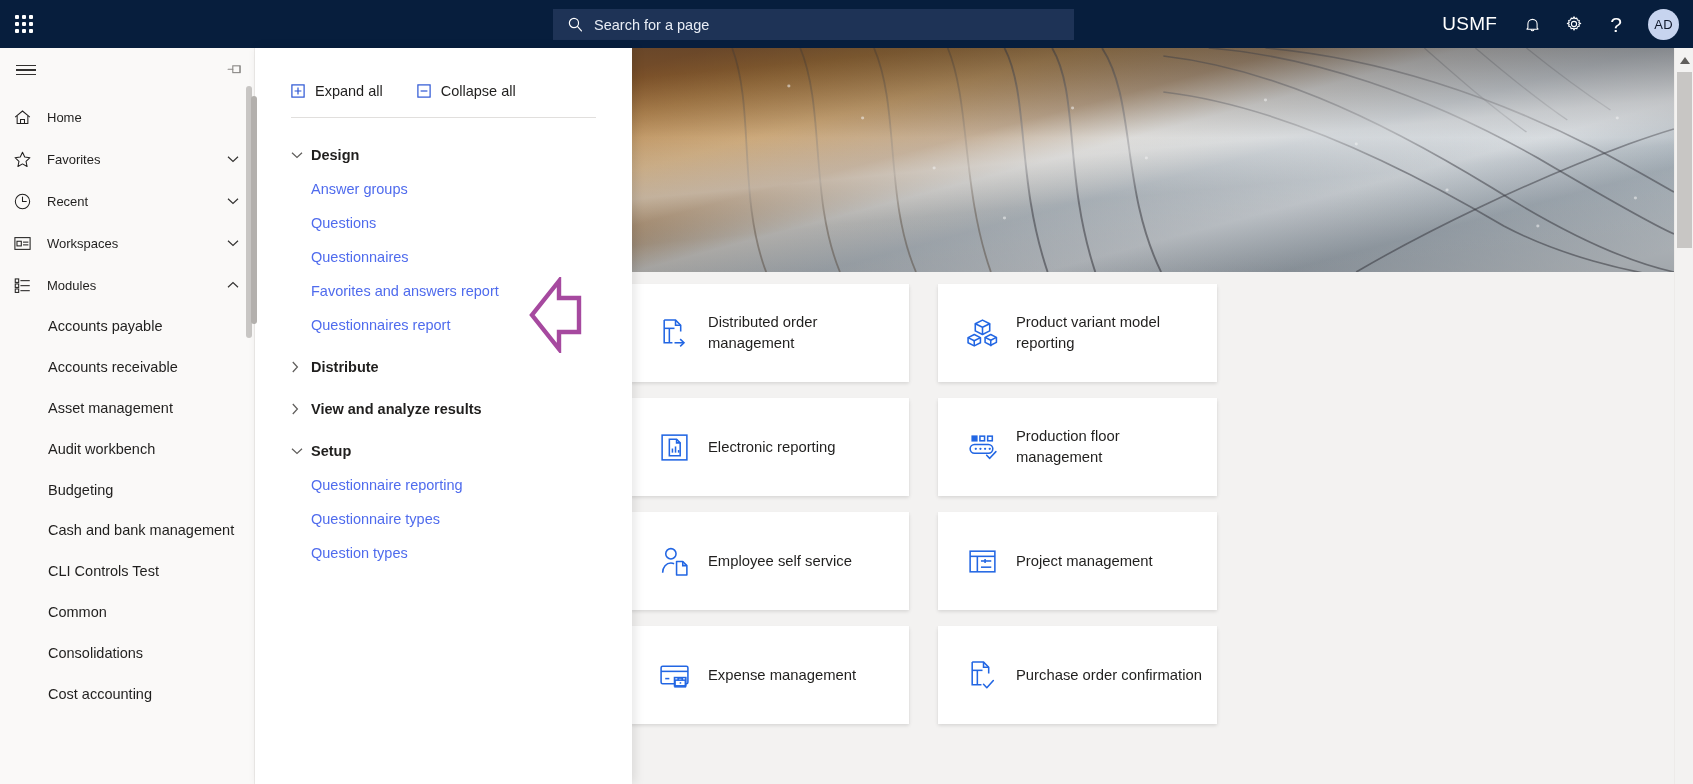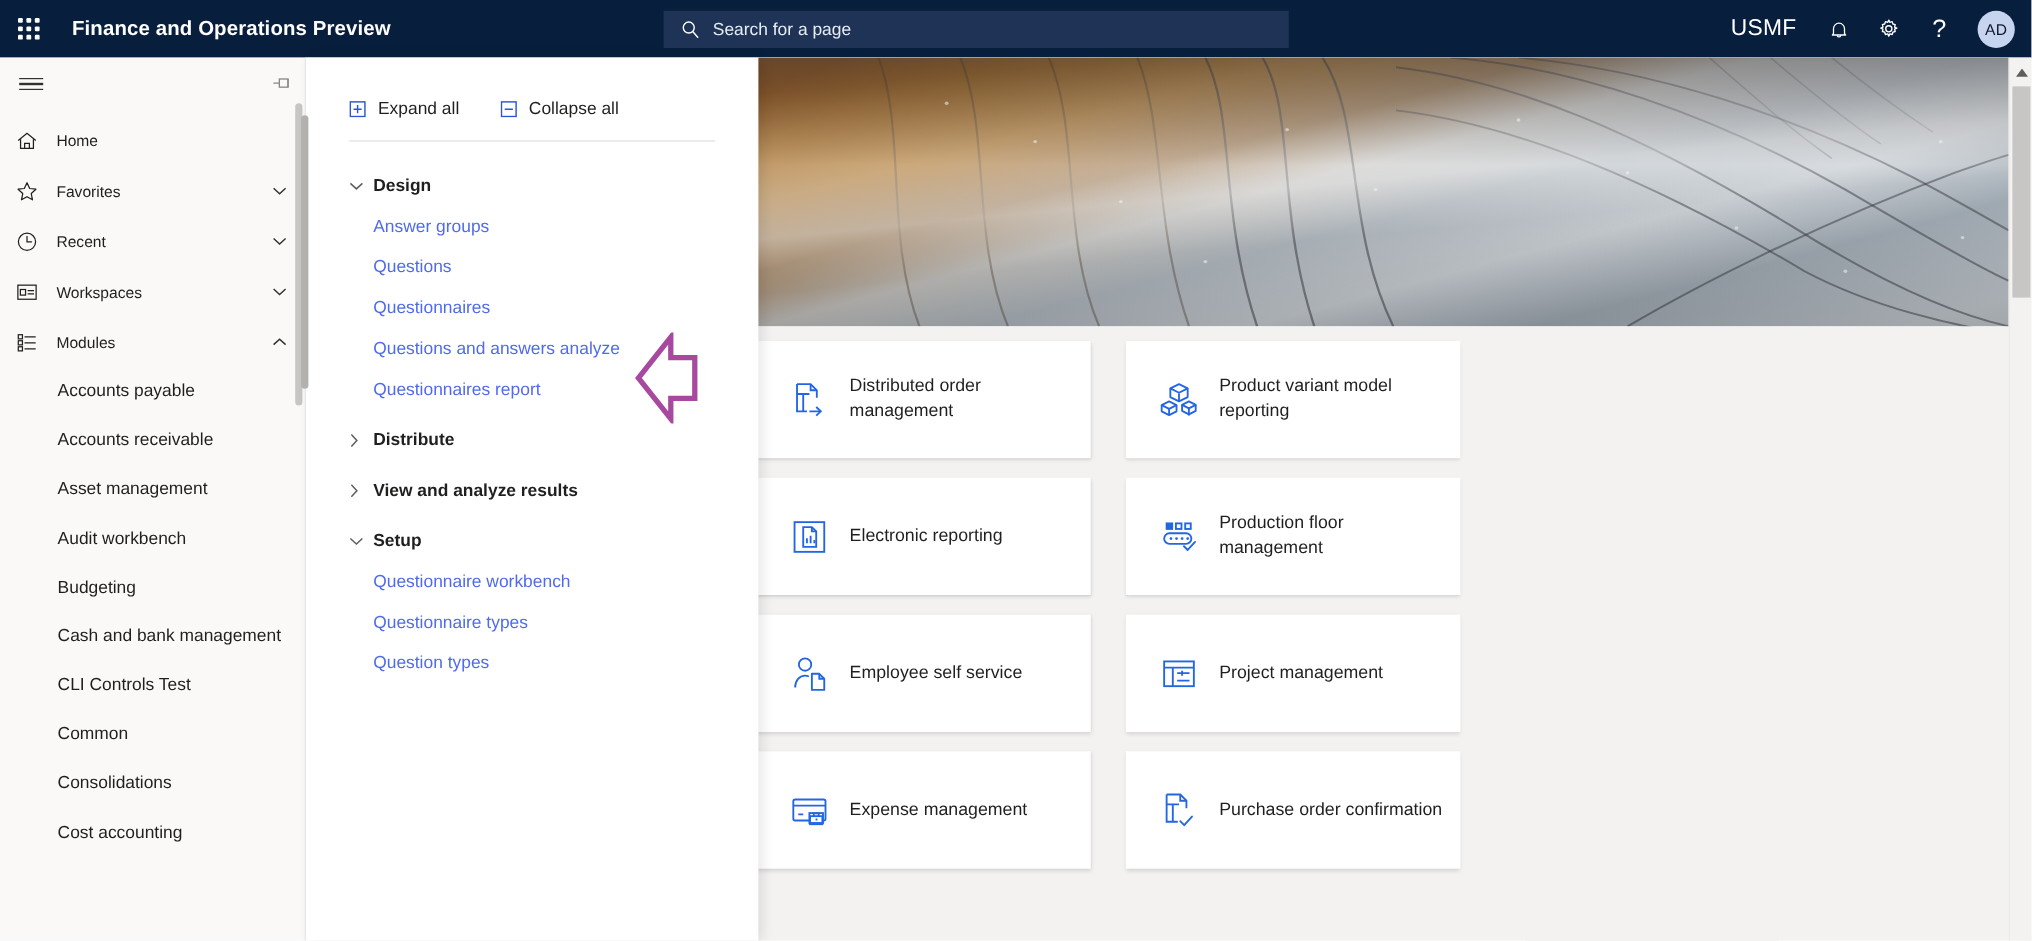--- a/index.html
+++ b/index.html
@@ -188,21 +188,20 @@
           <i></i>
           <i></i>
           <i></i>
           <i></i>
           <i></i>
           <i></i>
           <i></i>
           <i></i>
       </div>
     </div>
-    <div class="app-title">Finance and Operations Preview</div>
 
     <div class="search-wrap">
       <span class="search-ico">
         <svg viewBox="0 0 20 20" width="17" height="17" fill="none" stroke="#ffffff" stroke-width="1.4">
           <circle cx="8.2" cy="8.2" r="5.4"></circle>
             <line x1="12.3" y1="12.3" x2="17" y2="17.6" stroke-linecap="round"></line>
         </svg>
       </span>
       <span class="search-ph">Search for a page</span>
     </div>
@@ -599,21 +598,21 @@
         <span class="tree-arrow">
           <svg viewBox="0 0 12 8" width="12" height="8" fill="none" stroke="#605E5C" stroke-width="1.25">
               <path d="M1 1.8L6 6.4 11 1.8"></path>
             </svg>
         </span>
         <span>Design</span>
       </div>
       <div class="tree-leaf">Answer groups</div>
       <div class="tree-leaf">Questions</div>
       <div class="tree-leaf">Questionnaires</div>
-      <div class="tree-leaf">Questions and answers analyze</div>
+      <div class="tree-leaf">Favorites and answers report</div>
       <div class="tree-leaf">Questionnaires report</div>
 
       <div class="tree-group">
         <span class="tree-arrow">
           <svg viewBox="0 0 8 12" width="8" height="12" fill="none" stroke="#605E5C" stroke-width="1.25">
               <path d="M1.8 1L6.4 6 1.8 11"></path>
             </svg>
         </span>
         <span>Distribute</span>
       </div>
@@ -628,21 +627,21 @@
       </div>
 
       <div class="tree-group">
         <span class="tree-arrow">
           <svg viewBox="0 0 12 8" width="12" height="8" fill="none" stroke="#605E5C" stroke-width="1.25">
               <path d="M1 1.8L6 6.4 11 1.8"></path>
             </svg>
         </span>
         <span>Setup</span>
       </div>
-      <div class="tree-leaf">Questionnaire workbench</div>
+      <div class="tree-leaf">Questionnaire reporting</div>
       <div class="tree-leaf">Questionnaire types</div>
       <div class="tree-leaf">Question types</div>
     </div>
   </div>
 
   <div class="annot">
     <svg viewBox="0 0 66 76" width="66" height="76" fill="none" stroke="#A6499F" stroke-width="4.4" stroke-linejoin="miter">
       <path d="M31 4 L4 38 L31 72 L31 55 L51 55 L51 21 L31 21 Z"></path>
     </svg>
   </div>

